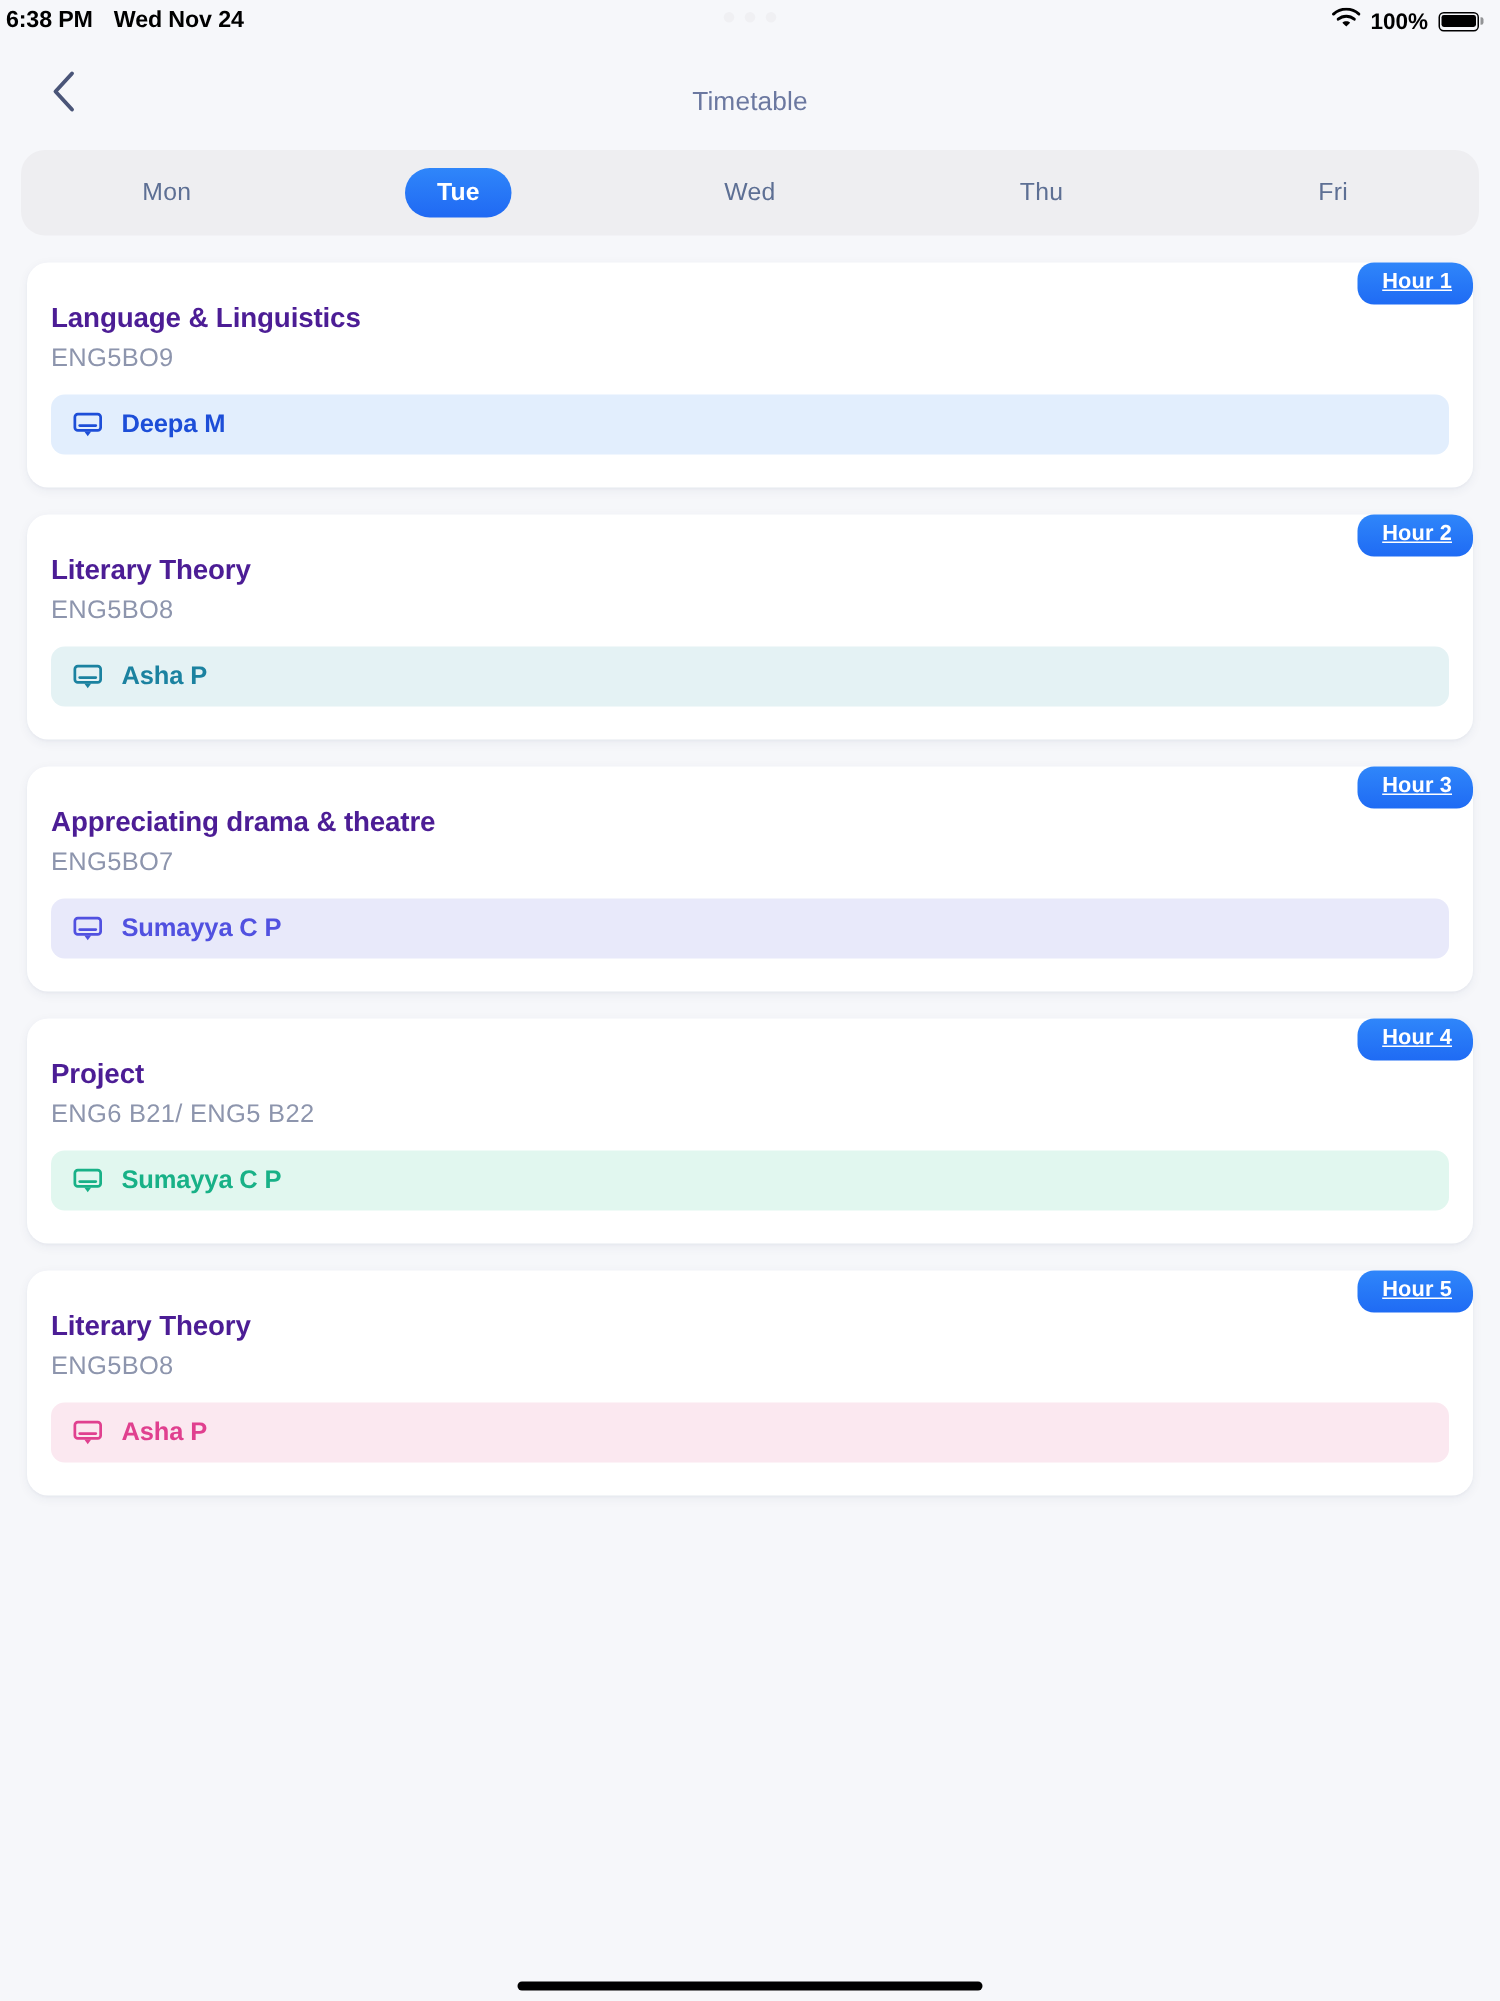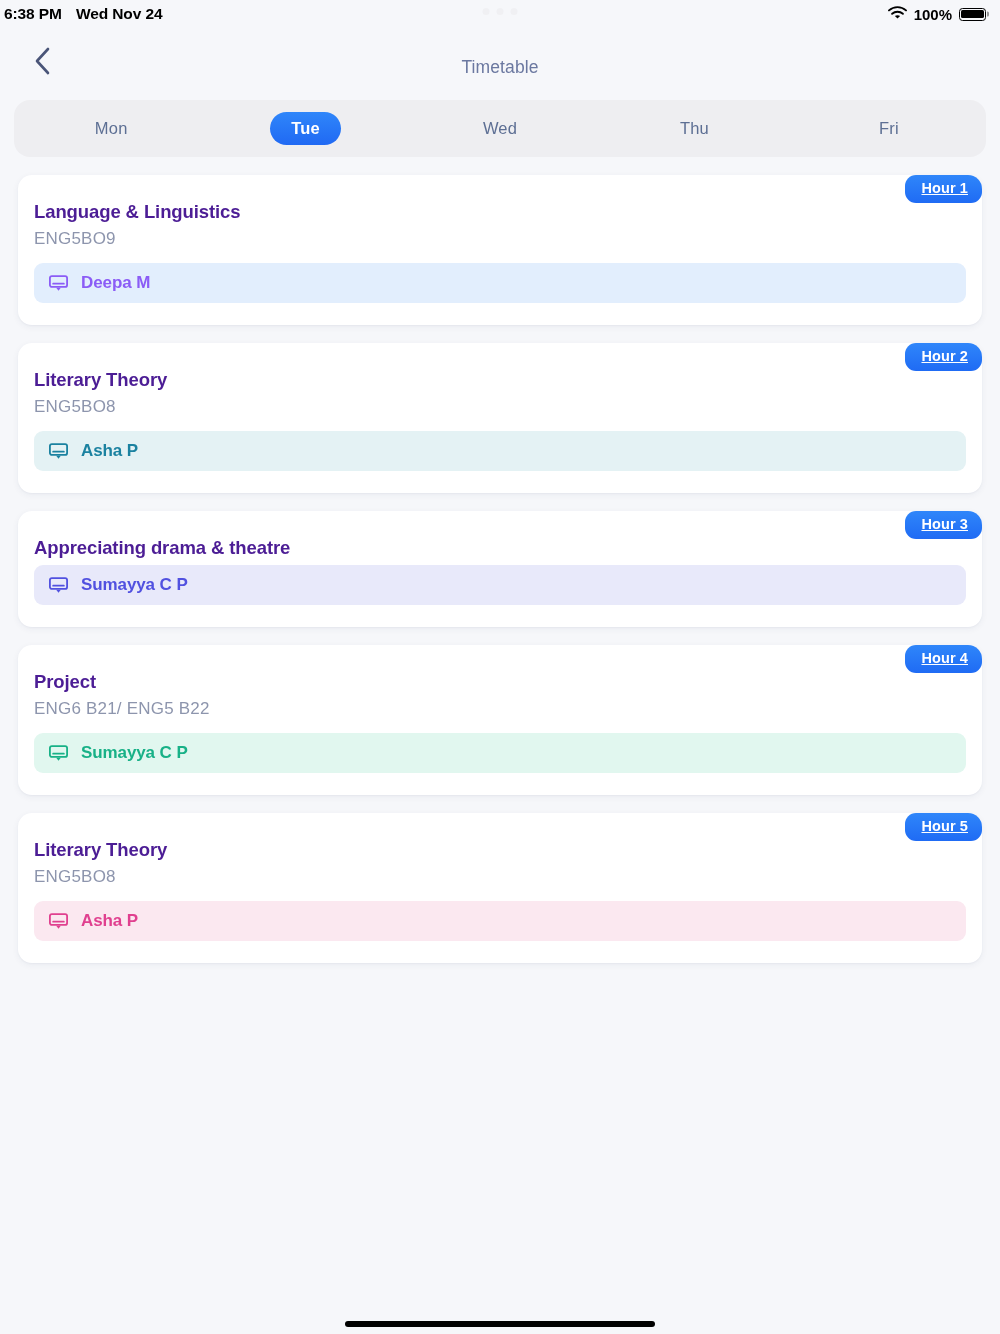--- a/index.html
+++ b/index.html
@@ -190,21 +190,21 @@
     letter-spacing: -0.1px;
   }
   .projector-icon {
     width: 21px; height: 21px;
     display: block;
     flex: 0 0 auto;
   }
 
   
   .c-blue   .teacher-strip { background: #e2eefd; }
-  .c-blue   .teacher-name, .c-blue   .projector-icon { color: #8b5cf6; }
+  .c-blue   .teacher-name, .c-blue   .projector-icon { color: #1d4ed8; }
   .c-teal   .teacher-strip { background: #e4f2f4; }
   .c-teal   .teacher-name, .c-teal   .projector-icon { color: #1b82a0; }
   .c-indigo .teacher-strip { background: #e8e9fa; }
   .c-indigo .teacher-name, .c-indigo .projector-icon { color: #5151e0; }
   .c-green  .teacher-strip { background: #e1f7ef; }
   .c-green  .teacher-name, .c-green  .projector-icon { color: #18b187; }
   .c-pink   .teacher-strip { background: #fbe8f0; }
   .c-pink   .teacher-name, .c-pink   .projector-icon { color: #e0408f; }
 
   
@@ -308,20 +308,21 @@
           <path d="M8.6 15.4H13.4L11 18.6L8.6 15.4Z" fill="currentColor"></path>
         </svg>
       </span>
       <span class="teacher-name">Asha P</span>
     </div>
   </div>
 
   <div class="card c-indigo">
     <div class="hour-badge">Hour 3</div>
     <div class="card-title">Appreciating drama &amp; theatre</div>
+    <div class="card-code">ENG5BO7</div>
     <div class="teacher-strip">
       <span class="projector-icon">
         <svg width="21" height="21" viewBox="0 0 22 22" fill="none">
           <rect x="2" y="3.2" width="18" height="11.4" rx="2.1" stroke="currentColor" stroke-width="1.9"></rect>
           <path d="M5.4 11.2H16.6" stroke="currentColor" stroke-width="1.9" stroke-linecap="round"></path>
           <path d="M8.6 15.4H13.4L11 18.6L8.6 15.4Z" fill="currentColor"></path>
         </svg>
       </span>
       <span class="teacher-name">Sumayya C P</span>
     </div>

